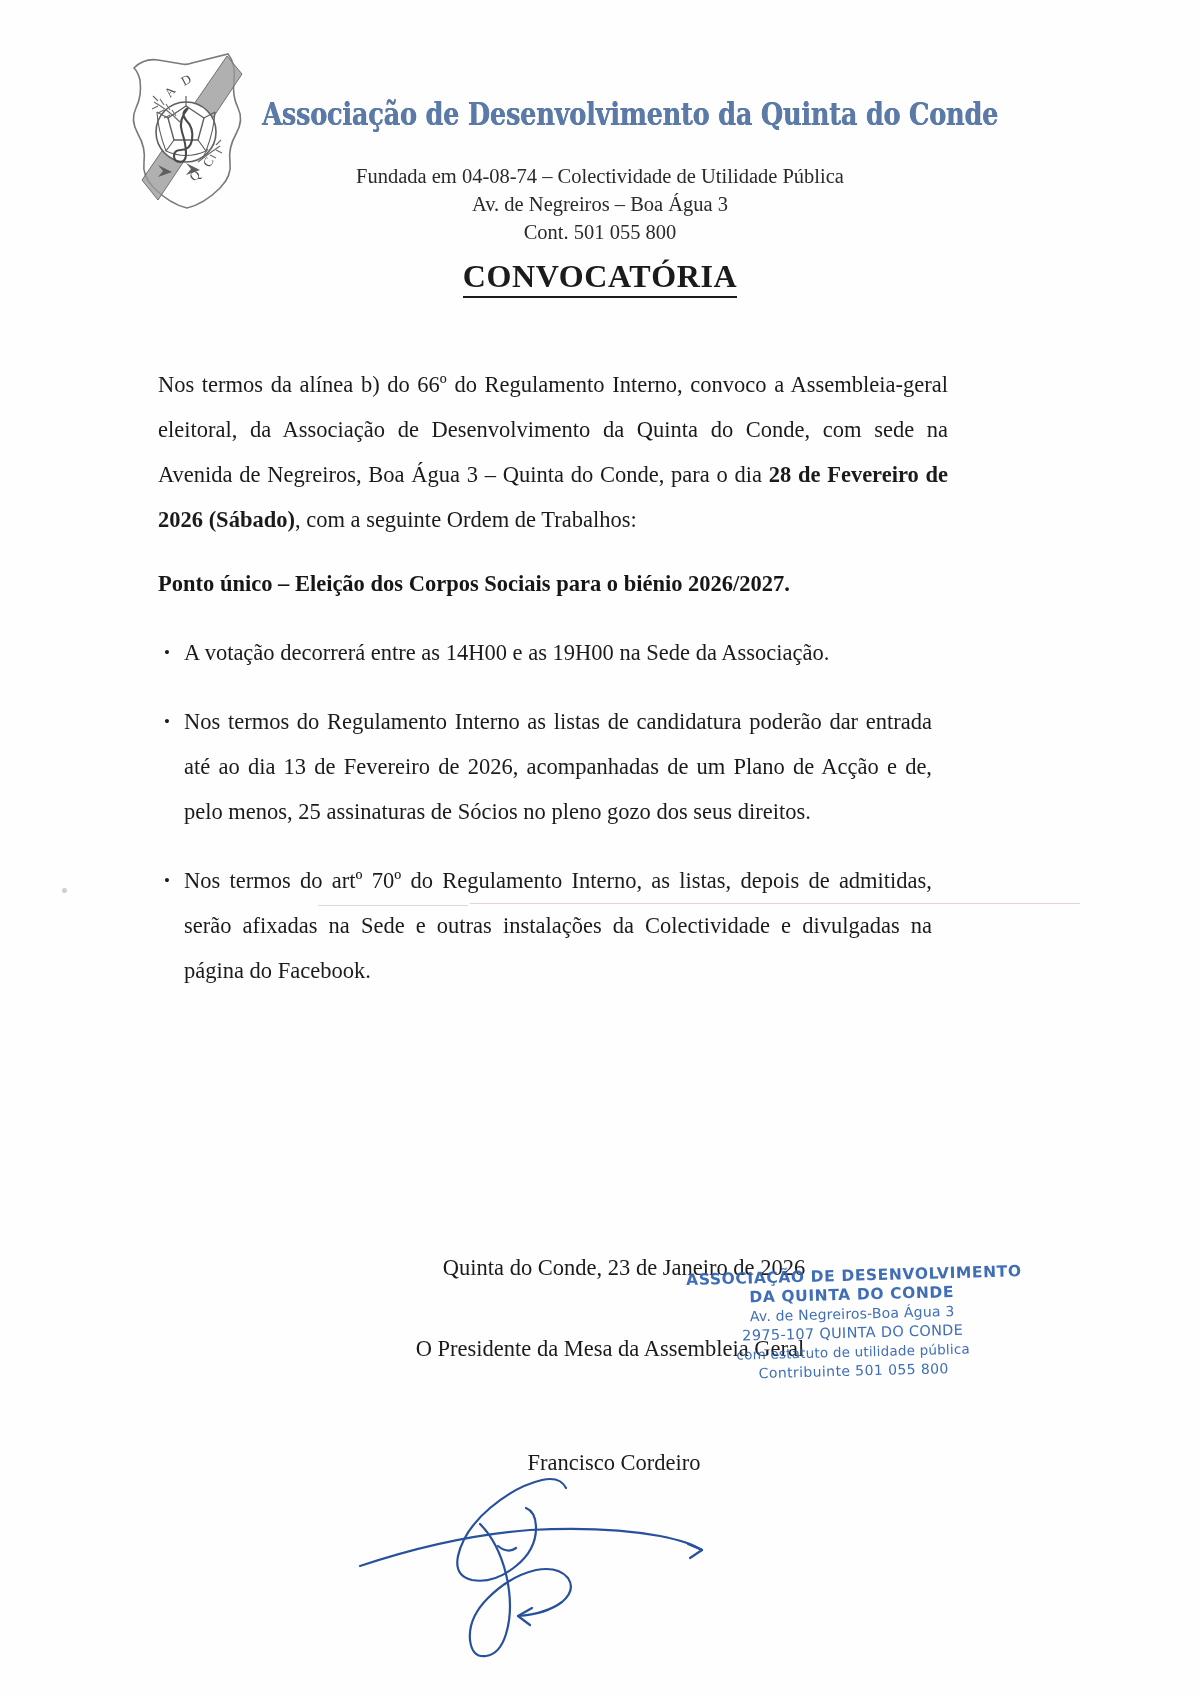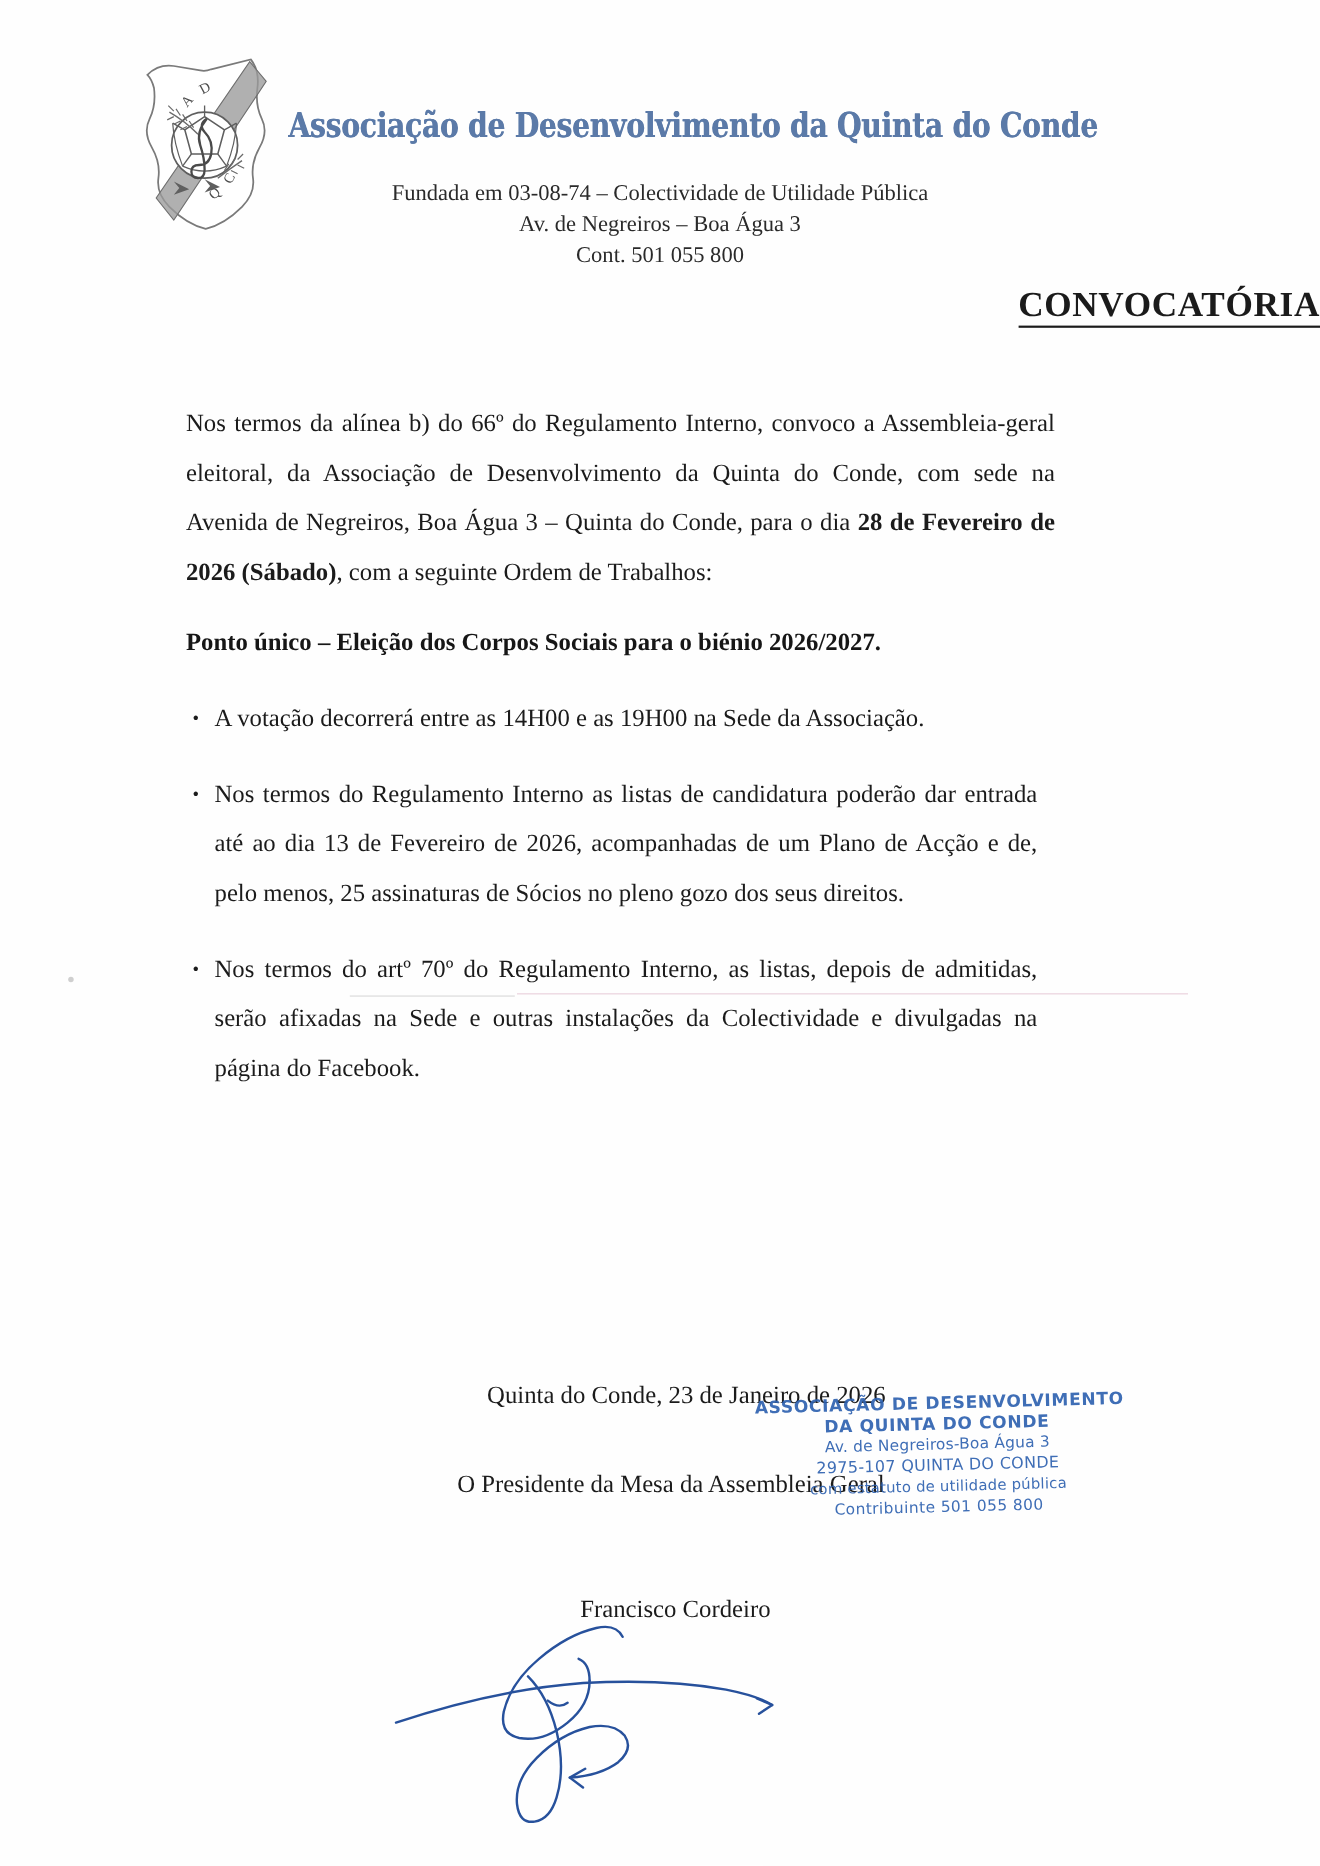--- a/index.html
+++ b/index.html
@@ -62,36 +62,36 @@
     line-height: 28px;
     color: #2a2a2a;
   }
 
   
   .doc-heading {
     position: absolute;
     top: 258px;
     left: 0;
     width: 1200px;
-    text-align: right;
+    text-align: center;
     font-size: 32px;
     font-weight: 700;
     letter-spacing: 0.6px;
     color: #1b1b1b;
   }
   .doc-heading span {
     border-bottom: 2px solid #1b1b1b;
     padding-bottom: 2px;
   }
 
   
   .body-block {
     position: absolute;
     top: 362px;
-    left: 169px;
+    left: 158px;
     width: 790px;
   }
   .para {
     font-size: 22.5px;
     line-height: 45px;
     text-align: justify;
     text-justify: inter-word;
     margin: 0 0 22px 0;
     color: #1b1b1b;
   }
@@ -242,21 +242,21 @@
         <text x="46" y="48" font-family="'Liberation Serif',serif" font-size="13" fill="#4d4d4d" transform="rotate(-48 46 48)">A</text>
         <text x="60" y="36" font-family="'Liberation Serif',serif" font-size="13" fill="#4d4d4d" transform="rotate(-28 60 36)">D</text>
         <text x="86" y="118" font-family="'Liberation Serif',serif" font-size="13" fill="#4d4d4d" transform="rotate(-62 86 118)">C</text>
         <text x="70" y="132" font-family="'Liberation Serif',serif" font-size="13" fill="#4d4d4d" transform="rotate(-40 70 132)">Q</text>
       </svg>
     </div>
 
     <div class="org-title">Associação de Desenvolvimento da Quinta do Conde</div>
 
     <div class="org-sub">
-      <div>Fundada em 03-08-74 – Colectividade de Utilidade Pública</div>
+      <div>Fundada em 04-08-74 – Colectividade de Utilidade Pública</div>
       <div>Av. de Negreiros – Boa Água 3</div>
       <div>Cont. 501 055 800</div>
     </div>
   </div>
 
   <div class="doc-heading">
     <span>CONVOCATÓRIA</span>
   </div>
 
   <div class="body-block">

